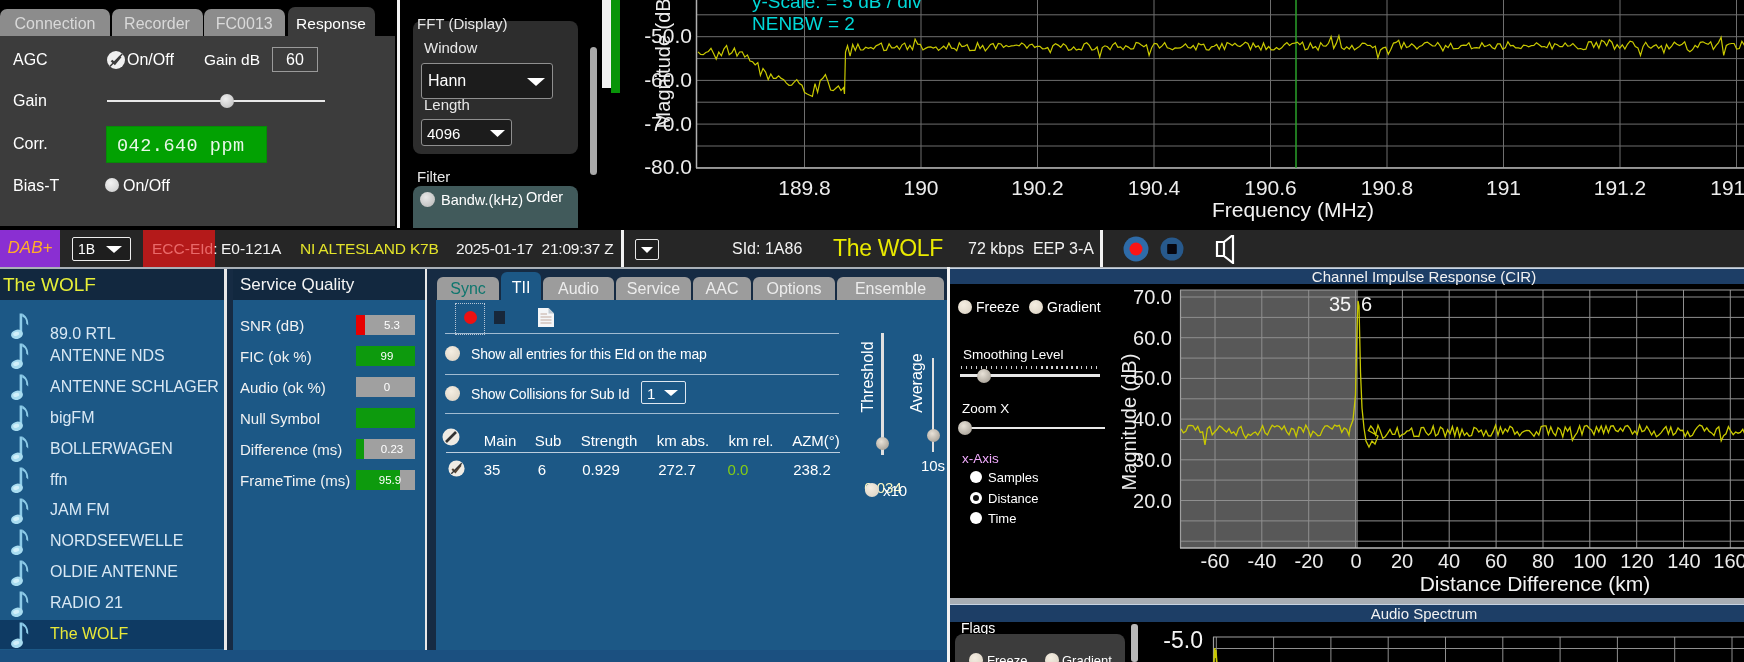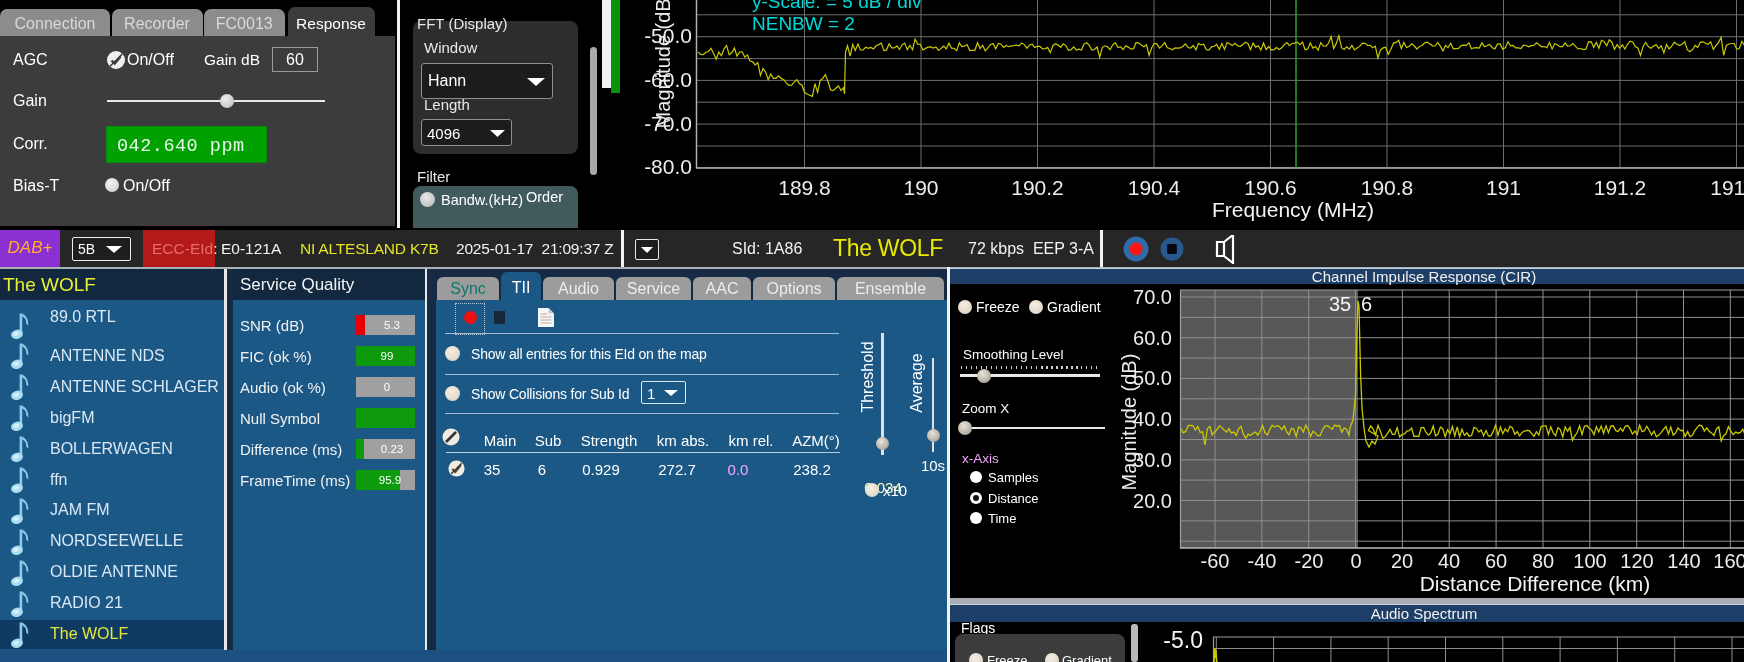--- a/index.html
+++ b/index.html
@@ -99,21 +99,21 @@
 <text x="1503.5" y="195" text-anchor="middle" font-size="21" fill="#ececec">191</text>
 <text x="1620.0" y="195" text-anchor="middle" font-size="21" fill="#ececec">191.2</text>
 <text x="1736.5" y="195" text-anchor="middle" font-size="21" fill="#ececec">191.4</text>
 <text x="1293" y="217" text-anchor="middle" font-size="21" fill="#f2f2f2">Frequency (MHz)</text>
 </svg>
 <div class="ab" style="left:0;top:230px;width:1744px;height:36.5px;background:#262626"></div>
 <div class="ab" style="left:0;top:266.5px;width:1744px;height:2.5px;background:#a9b0b7"></div>
 <div class="ab" style="left:0;top:230px;width:60px;height:36.5px;background:#8a2fd2"></div>
 <div class="txt" style="left:30px;top:248px;transform:translate(-50%,-50%);font-size:17px;font-style:italic;color:#ffad29">DAB+</div>
 <div class="ab" style="left:72px;top:237px;width:59px;height:24px;background:#1e1e1e;border:1.5px solid #eeeeee;border-radius:2px"></div>
-<div class="txt" style="left:78px;top:249px;transform:translateY(-50%);font-size:14px;color:#fff">5B</div>
+<div class="txt" style="left:78px;top:249px;transform:translateY(-50%);font-size:14px;color:#fff">1B</div>
 <svg class="ab" style="left:105px;top:245px" width="18" height="9" viewBox="0 0 18 9">
     <path d="M1 1 L17 1 L9 8 Z" fill="#fff"></path>
   </svg>
 <div class="ab" style="left:143px;top:230px;width:72px;height:36.5px;background:#b41a1a"></div>
 <div class="txt" style="left:152px;top:249px;transform:translateY(-50%);font-size:15.5px;color:#e96a6a">ECC-EId<span style="color:#f2f2f2">:</span></div>
 <div class="txt" style="left:221px;top:249px;transform:translateY(-50%);font-size:15.5px;color:#f2f2f2">E0-121A</div>
 <div class="txt" style="left:300px;top:249px;transform:translateY(-50%);font-size:15.5px;letter-spacing:-0.2px;color:#e3e32a">NI ALTESLAND K7B</div>
 <div class="txt" style="left:456px;top:249px;transform:translateY(-50%);font-size:15.5px;letter-spacing:-0.2px;color:#f2f2f2">2025-01-17&nbsp;&nbsp;21:09:37 Z</div>
 <div class="ab" style="left:620.5px;top:230px;width:3px;height:36.5px;background:#f2f2f2"></div>
 <div class="ab" style="left:635px;top:239px;width:24px;height:21px;border:1.5px solid #e8e8e8;border-radius:2px;background:#1e1e1e"></div>
@@ -136,21 +136,21 @@
 <div class="ab" style="left:0;top:269px;width:224px;height:381px;background:#1c5886"></div>
 <div class="ab" style="left:0;top:269px;width:224px;height:31px;background:#12283f"></div>
 <div class="txt" style="left:3px;top:285px;transform:translateY(-50%);font-size:19px;color:#e8ef37">The WOLF</div>
 <div class="ab" style="left:0;top:619.5px;width:224px;height:29px;background:#0e3a63"></div>
 <svg style="position:absolute;left:11px;top:311.5px" width="20" height="27" viewBox="0 0 20 27">
 <rect x="8.6" y="1.5" width="2.6" height="20" fill="#8ccbe8"></rect>
 <path d="M11.2 1.5 C14.5 3.5 17.8 6.5 17.2 13.5 L15.2 11.5 C15.6 7.5 13.4 5.5 11.2 4.6 Z" fill="#8ccbe8"></path>
 <ellipse cx="6" cy="22.3" rx="6" ry="4.6" fill="#a8dcf0" transform="rotate(-16 6 22.3)"></ellipse>
 <ellipse cx="5.2" cy="21.8" rx="3" ry="2" fill="#d2f0fa" transform="rotate(-16 5.2 21.8)"></ellipse>
 </svg>
-<div class="txt" style="left:50px;top:317px;transform:translateY(-50%);font-size:16px;color:#d9e8f4">89.0 RTL</div>
+<div class="txt" style="left:50px;top:334px;transform:translateY(-50%);font-size:16px;color:#d9e8f4">89.0 RTL</div>
 <svg style="position:absolute;left:11px;top:342.4px" width="20" height="27" viewBox="0 0 20 27">
 <rect x="8.6" y="1.5" width="2.6" height="20" fill="#8ccbe8"></rect>
 <path d="M11.2 1.5 C14.5 3.5 17.8 6.5 17.2 13.5 L15.2 11.5 C15.6 7.5 13.4 5.5 11.2 4.6 Z" fill="#8ccbe8"></path>
 <ellipse cx="6" cy="22.3" rx="6" ry="4.6" fill="#a8dcf0" transform="rotate(-16 6 22.3)"></ellipse>
 <ellipse cx="5.2" cy="21.8" rx="3" ry="2" fill="#d2f0fa" transform="rotate(-16 5.2 21.8)"></ellipse>
 </svg>
 <div class="txt" style="left:50px;top:355.9px;transform:translateY(-50%);font-size:16px;color:#d9e8f4">ANTENNE NDS</div>
 <svg style="position:absolute;left:11px;top:373.3px" width="20" height="27" viewBox="0 0 20 27">
 <rect x="8.6" y="1.5" width="2.6" height="20" fill="#8ccbe8"></rect>
 <path d="M11.2 1.5 C14.5 3.5 17.8 6.5 17.2 13.5 L15.2 11.5 C15.6 7.5 13.4 5.5 11.2 4.6 Z" fill="#8ccbe8"></path>
@@ -292,21 +292,21 @@
 <div class="ab" style="left:446px;top:452px;width:394px;height:1.2px;background:#cfdce8;opacity:.9"></div>
 <svg class="ab" style="left:447px;top:459px" width="19" height="19" viewBox="0 0 20 20">
 <circle cx="10" cy="10" r="8.5" fill="#f0ece4"></circle>
 <path d="M5.5 10.5 L8.8 13.6 L14.5 6.5" stroke="#554433" stroke-width="2.2" fill="none"></path>
 <path d="M4.5 15.5 L15.5 4.5" stroke="#333" stroke-width="1.4" fill="none"></path>
 </svg>
 <div class="txt" style="left:492px;top:469px;transform:translate(-50%,-50%);font-size:15px;color:#fff">35</div>
 <div class="txt" style="left:542px;top:469px;transform:translate(-50%,-50%);font-size:15px;color:#fff">6</div>
 <div class="txt" style="left:601px;top:469px;transform:translate(-50%,-50%);font-size:15px;color:#fff">0.929</div>
 <div class="txt" style="left:677px;top:469px;transform:translate(-50%,-50%);font-size:15px;color:#fff">272.7</div>
-<div class="txt" style="left:738px;top:469px;transform:translate(-50%,-50%);font-size:15px;color:#f0abfc">0.0</div>
+<div class="txt" style="left:738px;top:469px;transform:translate(-50%,-50%);font-size:15px;color:#84cc16">0.0</div>
 <div class="txt" style="left:812px;top:469px;transform:translate(-50%,-50%);font-size:15px;color:#fff">238.2</div>
 <div class="txt" style="left:868px;top:377px;transform:translate(-50%,-50%) rotate(-90deg);font-size:16px;color:#fff">Threshold</div>
 <div class="ab" style="left:881px;top:333px;width:2.5px;height:122px;background:#e0e0e0"></div>
 <div class="ab" style="left:875.5px;top:436.5px;width:13px;height:13px;border-radius:50%;background:radial-gradient(circle at 40% 35%,#e8e2d8,#9a948a)"></div>
 <div class="txt" style="left:883px;top:487px;transform:translate(-50%,-50%);font-size:15px;color:#fef9c3">0.034</div>
 <div class="txt" style="left:917px;top:383px;transform:translate(-50%,-50%) rotate(-90deg);font-size:16px;color:#fff">Average</div>
 <div class="ab" style="left:931.8px;top:358px;width:2.5px;height:94px;background:#e0e0e0"></div>
 <div class="ab" style="left:926.5px;top:428.5px;width:13px;height:13px;border-radius:50%;background:radial-gradient(circle at 40% 35%,#e8e2d8,#9a948a)"></div>
 <div class="txt" style="left:933px;top:465px;transform:translate(-50%,-50%);font-size:15px;color:#fff">10s</div>
 <div class="ab" style="left:865px;top:483px;width:14px;height:14px;border-radius:50%;background:radial-gradient(circle at 40% 35%,#f5eee2,#d8cfc0)"></div>

